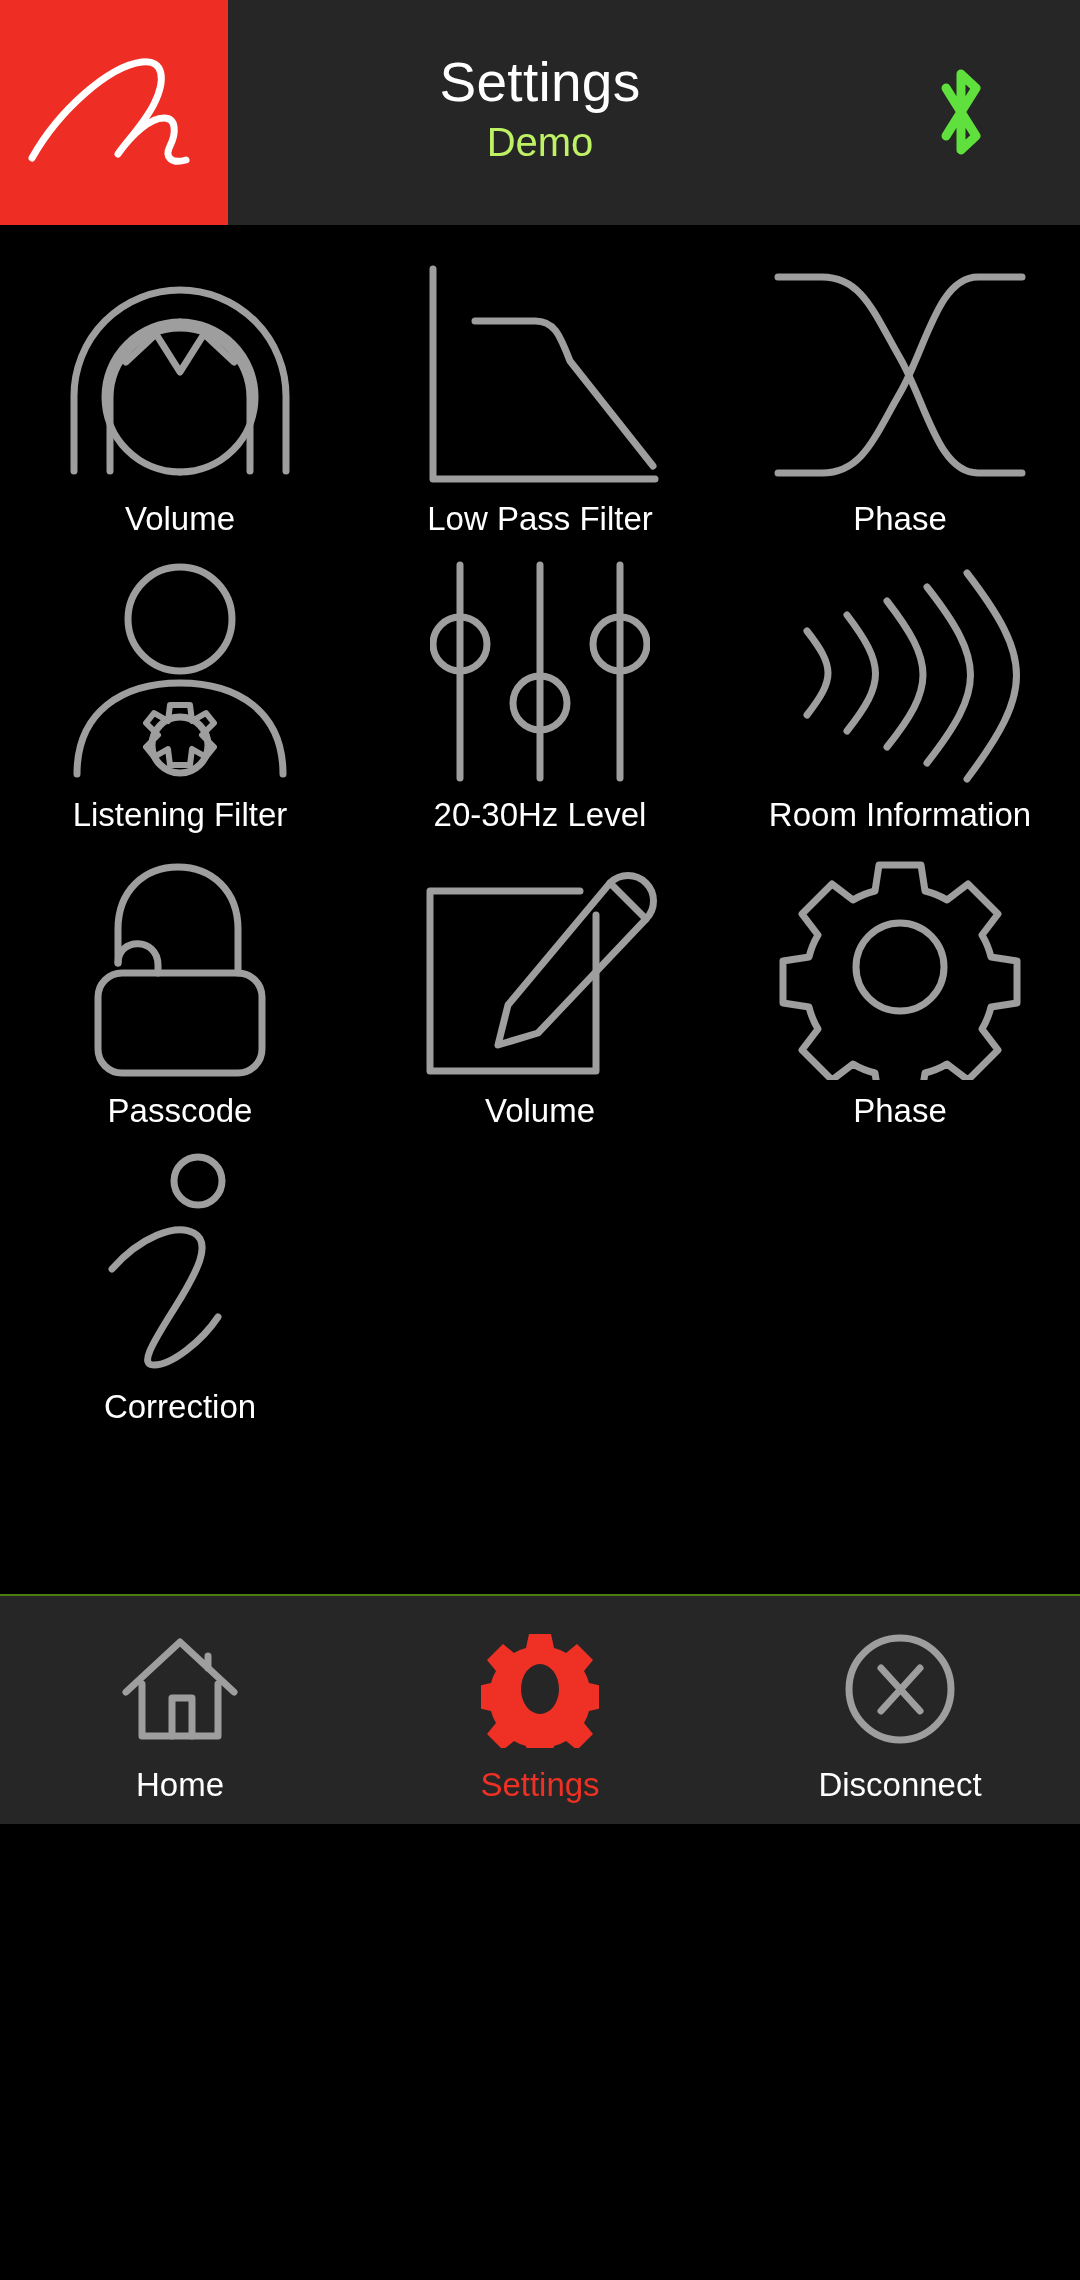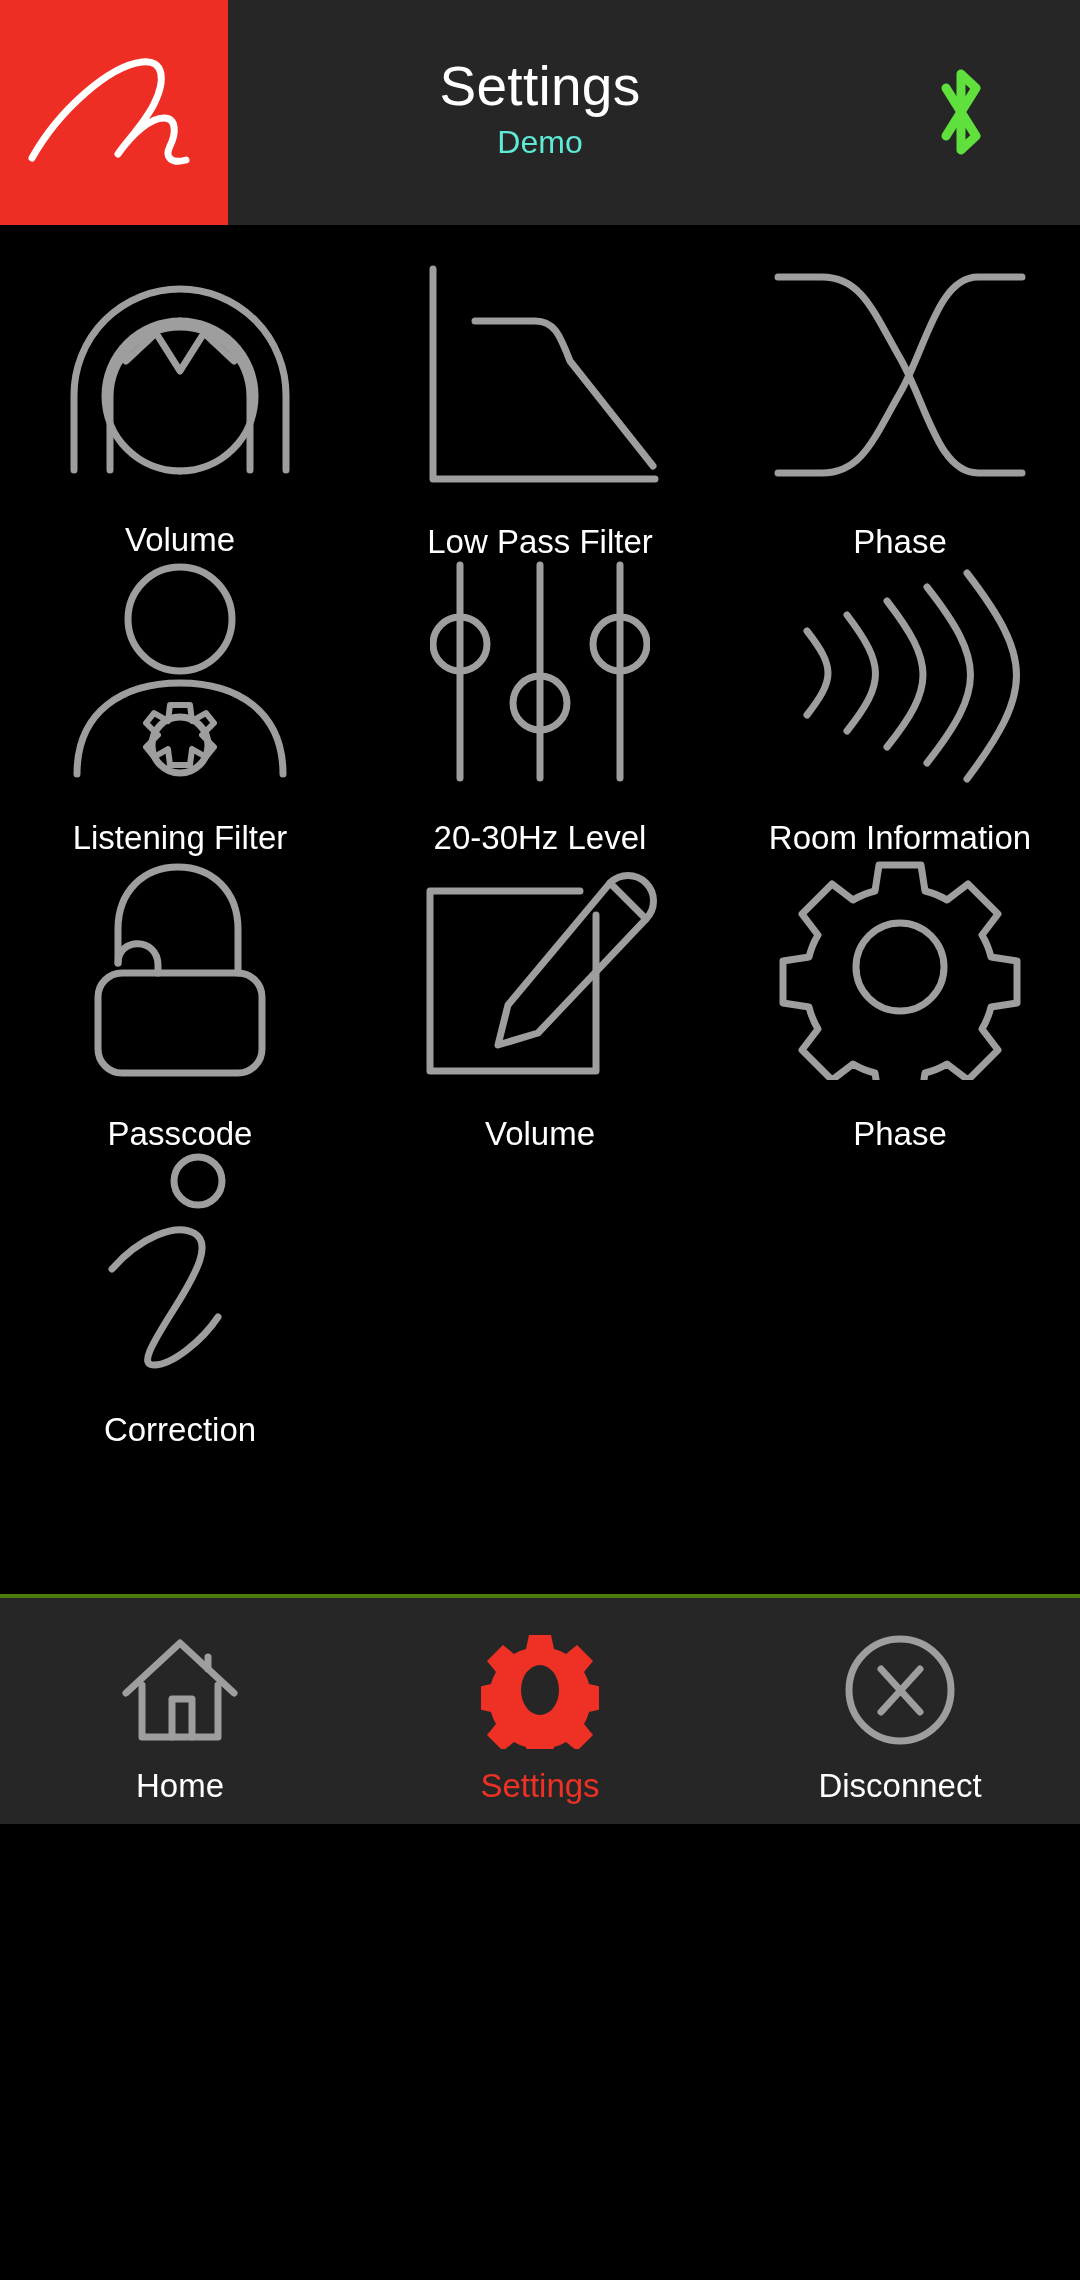--- a/index.html
+++ b/index.html
@@ -38,22 +38,22 @@
     padding-bottom:6px;
   }
   .header-title {
     color:#ffffff;
     font-size:55px;
     font-weight:400;
     letter-spacing:0.3px;
     line-height:1.05;
   }
   .header-subtitle {
-    color:#5eead4;
-    font-size:32px;
+    color:#bef264;
+    font-size:40px;
     font-weight:400;
     margin-top:8px;
   }
   .header-right {
     width:228px; flex:0 0 228px;
     display:flex; align-items:center; justify-content:center;
     padding-right:10px;
   }
 
   
@@ -61,21 +61,21 @@
     flex:1 1 auto;
     background:#000000;
     padding:38px 0 0 0;
     display:grid;
     grid-template-columns:repeat(3, 1fr);
     grid-auto-rows:296px;
     align-content:start;
   }
   .cell {
     display:flex; flex-direction:column;
-    align-items:center; justify-content:flex-start;gap:23px;
+    align-items:center; justify-content:flex-start;
   }
   .cell-icon {
     height:225px;
     display:flex; align-items:center; justify-content:center;
   }
   .cell-label {
     color:#ffffff;
     font-size:33px;
     font-weight:400;
     margin-top:12px;
@@ -83,21 +83,21 @@
     white-space:nowrap;
   }
   .ic { stroke:#9e9e9e; fill:none; stroke-width:7; stroke-linecap:round; stroke-linejoin:round; display:block; }
 
   
   .tabbar {
     flex:0 0 230px;
     height:230px;
     background:#262626;
     display:flex; align-items:center;
-    border-top:4px solid #4d7c0f;
+    border-top:2px solid #4d7c0f;
   }
   .tab {
     flex:1 1 0;
     display:flex; flex-direction:column;
     align-items:center; justify-content:center;
     height:100%;
     padding-top:10px;
   }
   .tab-icon { height:125px; display:flex; align-items:center; justify-content:center; }
   .tab-label {

